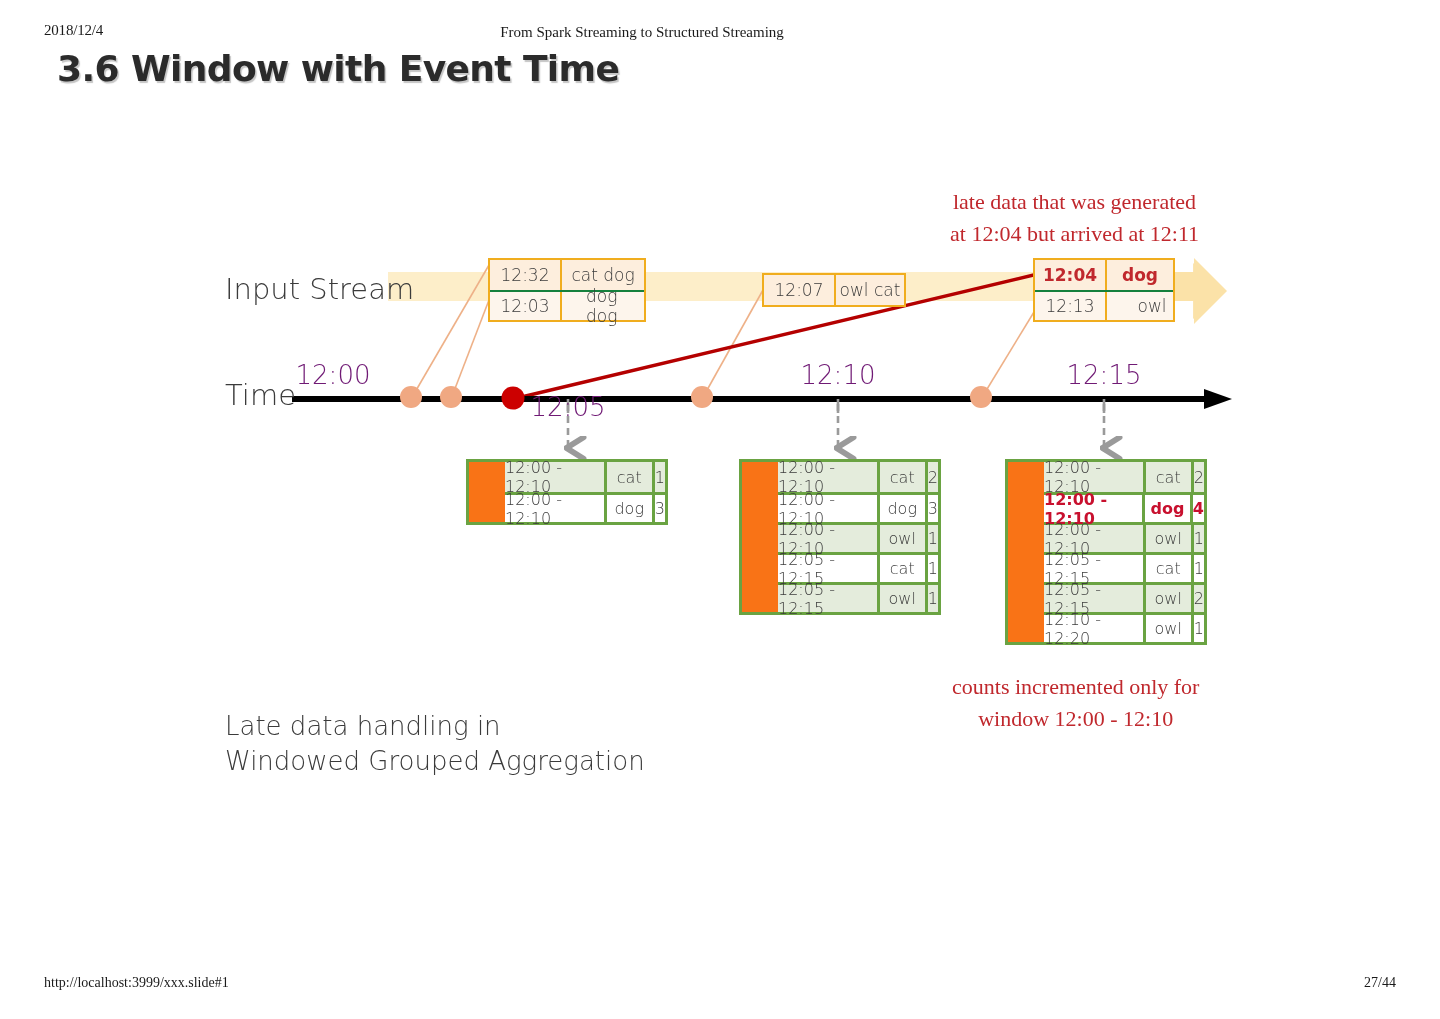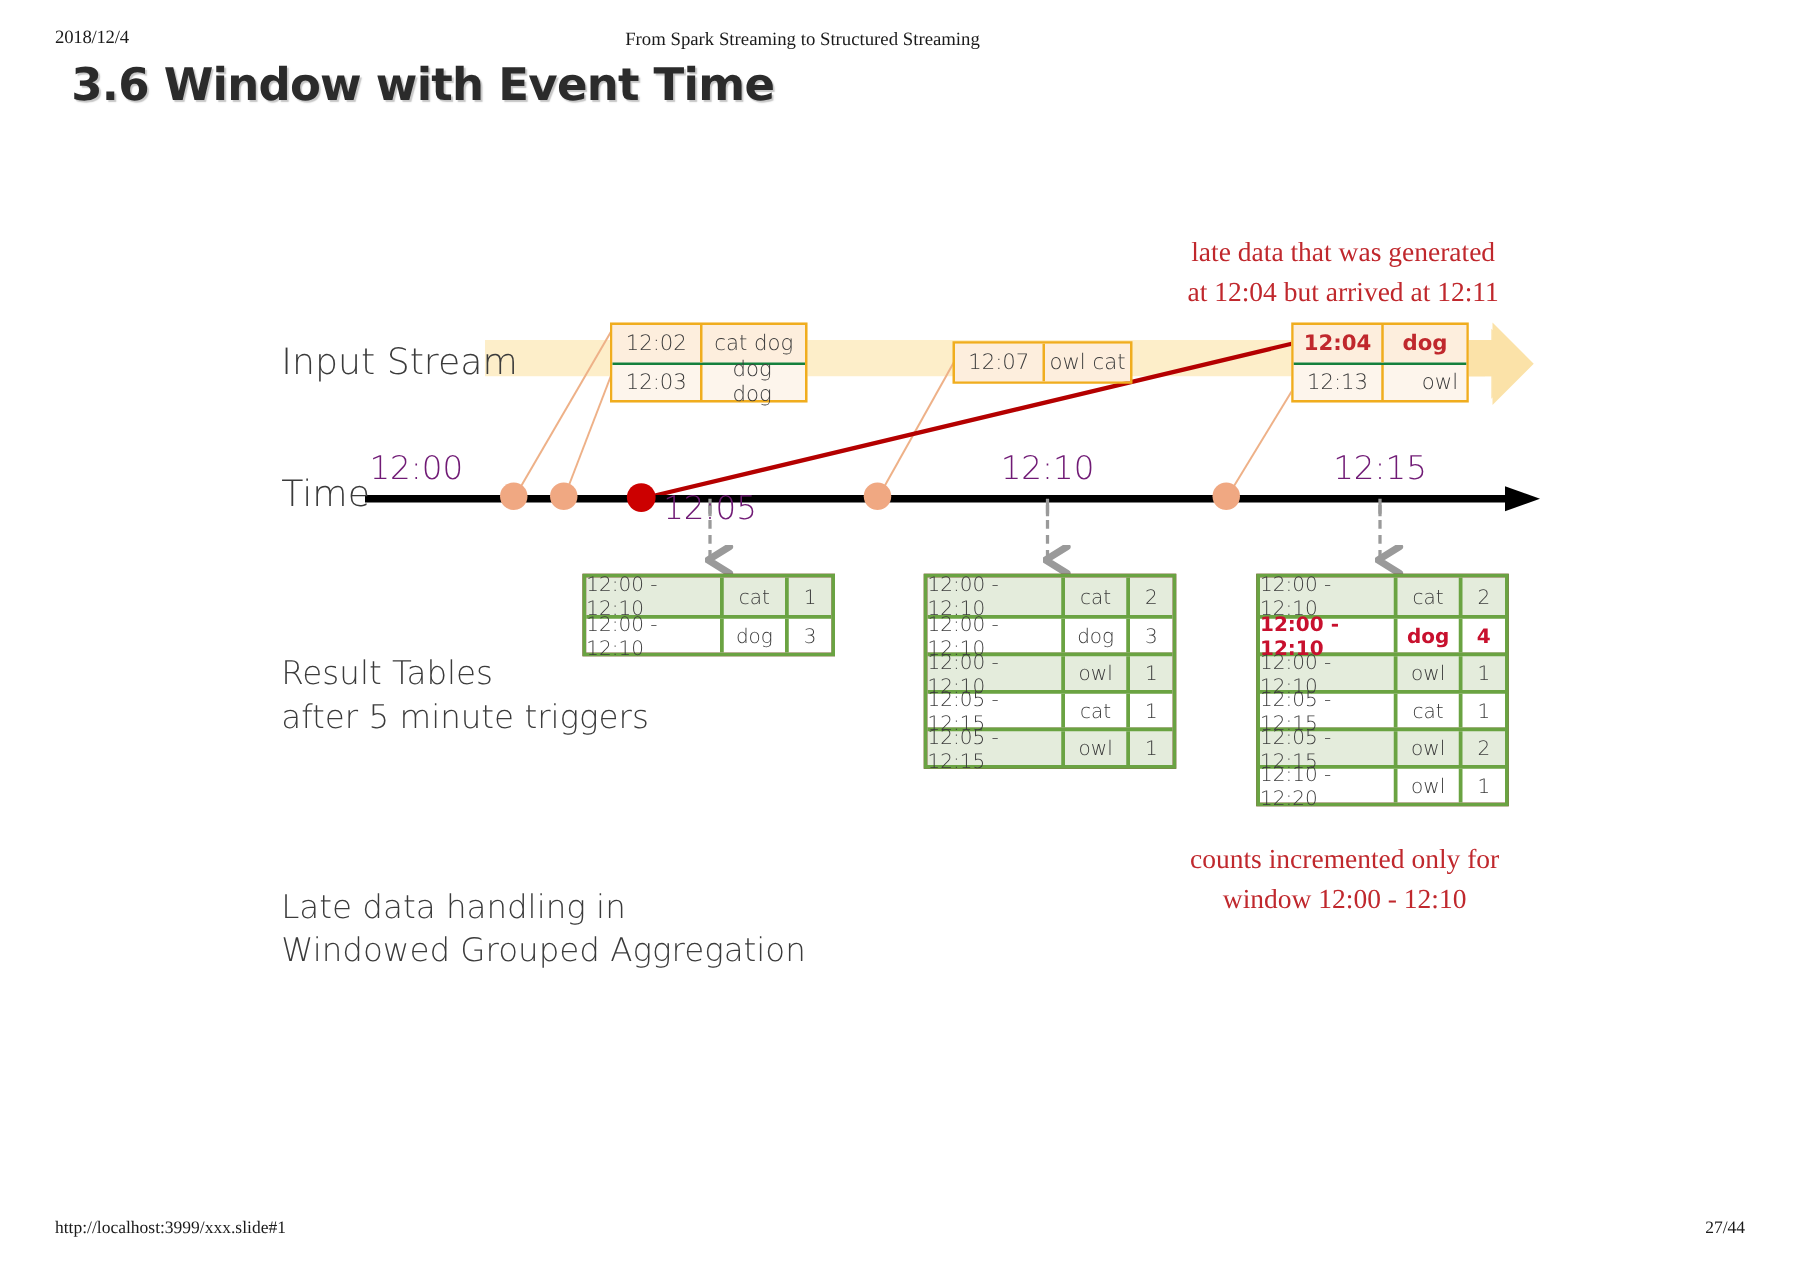--- a/index.html
+++ b/index.html
@@ -166,21 +166,22 @@
   .hl-red .stream-cell-val {
     color: #c0282d;
     font-weight: bold;
   }
 
   
   .result-table {
     position: absolute;
     border: 3px solid #6aa342;
     box-sizing: border-box;
-    background: #7f1d1d;
+    background: #f97316;
+    padding-left: 36px;
   }
   .res-row {
     display: flex;
     height: 30px;
     box-sizing: border-box;
     background: #ffffff;
   }
   .res-row.tint { background: #e4ecdc; }
   .res-row + .res-row { border-top: 3px solid #6aa342; }
   .res-c-win {
@@ -285,21 +286,21 @@
   <div id="tick-labels">
       <div class="tick-label" style="left: 333px; top: 360px;">12:00</div>
       <div class="tick-label" style="left: 568px; top: 360px; margin-top: 32px;">12:05</div>
       <div class="tick-label" style="left: 838px; top: 360px;">12:10</div>
       <div class="tick-label" style="left: 1104px; top: 360px;">12:15</div>
     </div>
 
   <div id="stream-boxes">
       <div class="stream-box" style="left: 488px; top: 258px; width: 158px;">
         <div class="stream-row alt">
-          <div class="stream-cell-time">12:02</div>
+          <div class="stream-cell-time">12:32</div>
           <div class="stream-cell-val">cat dog</div>
         </div>
         <div class="stream-row plain">
           <div class="stream-cell-time">12:03</div>
           <div class="stream-cell-val">dog dog</div>
         </div>
       </div>
       <div class="stream-box" style="left: 762px; top: 273px; width: 144px;">
         <div class="stream-row alt">
           <div class="stream-cell-time">12:07</div>
@@ -385,24 +386,20 @@
           <div class="res-c-cnt">2</div>
         </div>
         <div class="res-row">
           <div class="res-c-win">12:10 - 12:20</div>
           <div class="res-c-key">owl</div>
           <div class="res-c-cnt">1</div>
         </div>
       </div>
     </div>
 
-  <div class="block-label lbl-result">
-    <div>Result Tables</div>
-    <div>after 5 minute triggers</div>
-  </div>
   <div class="block-label lbl-late">
     <div>Late data handling in</div>
     <div>Windowed Grouped Aggregation</div>
   </div>
 
   <div class="note-red note-top">
     <div>late data that was generated</div>
     <div>at 12:04 but arrived at 12:11</div>
   </div>
   <div class="note-red note-bottom">

